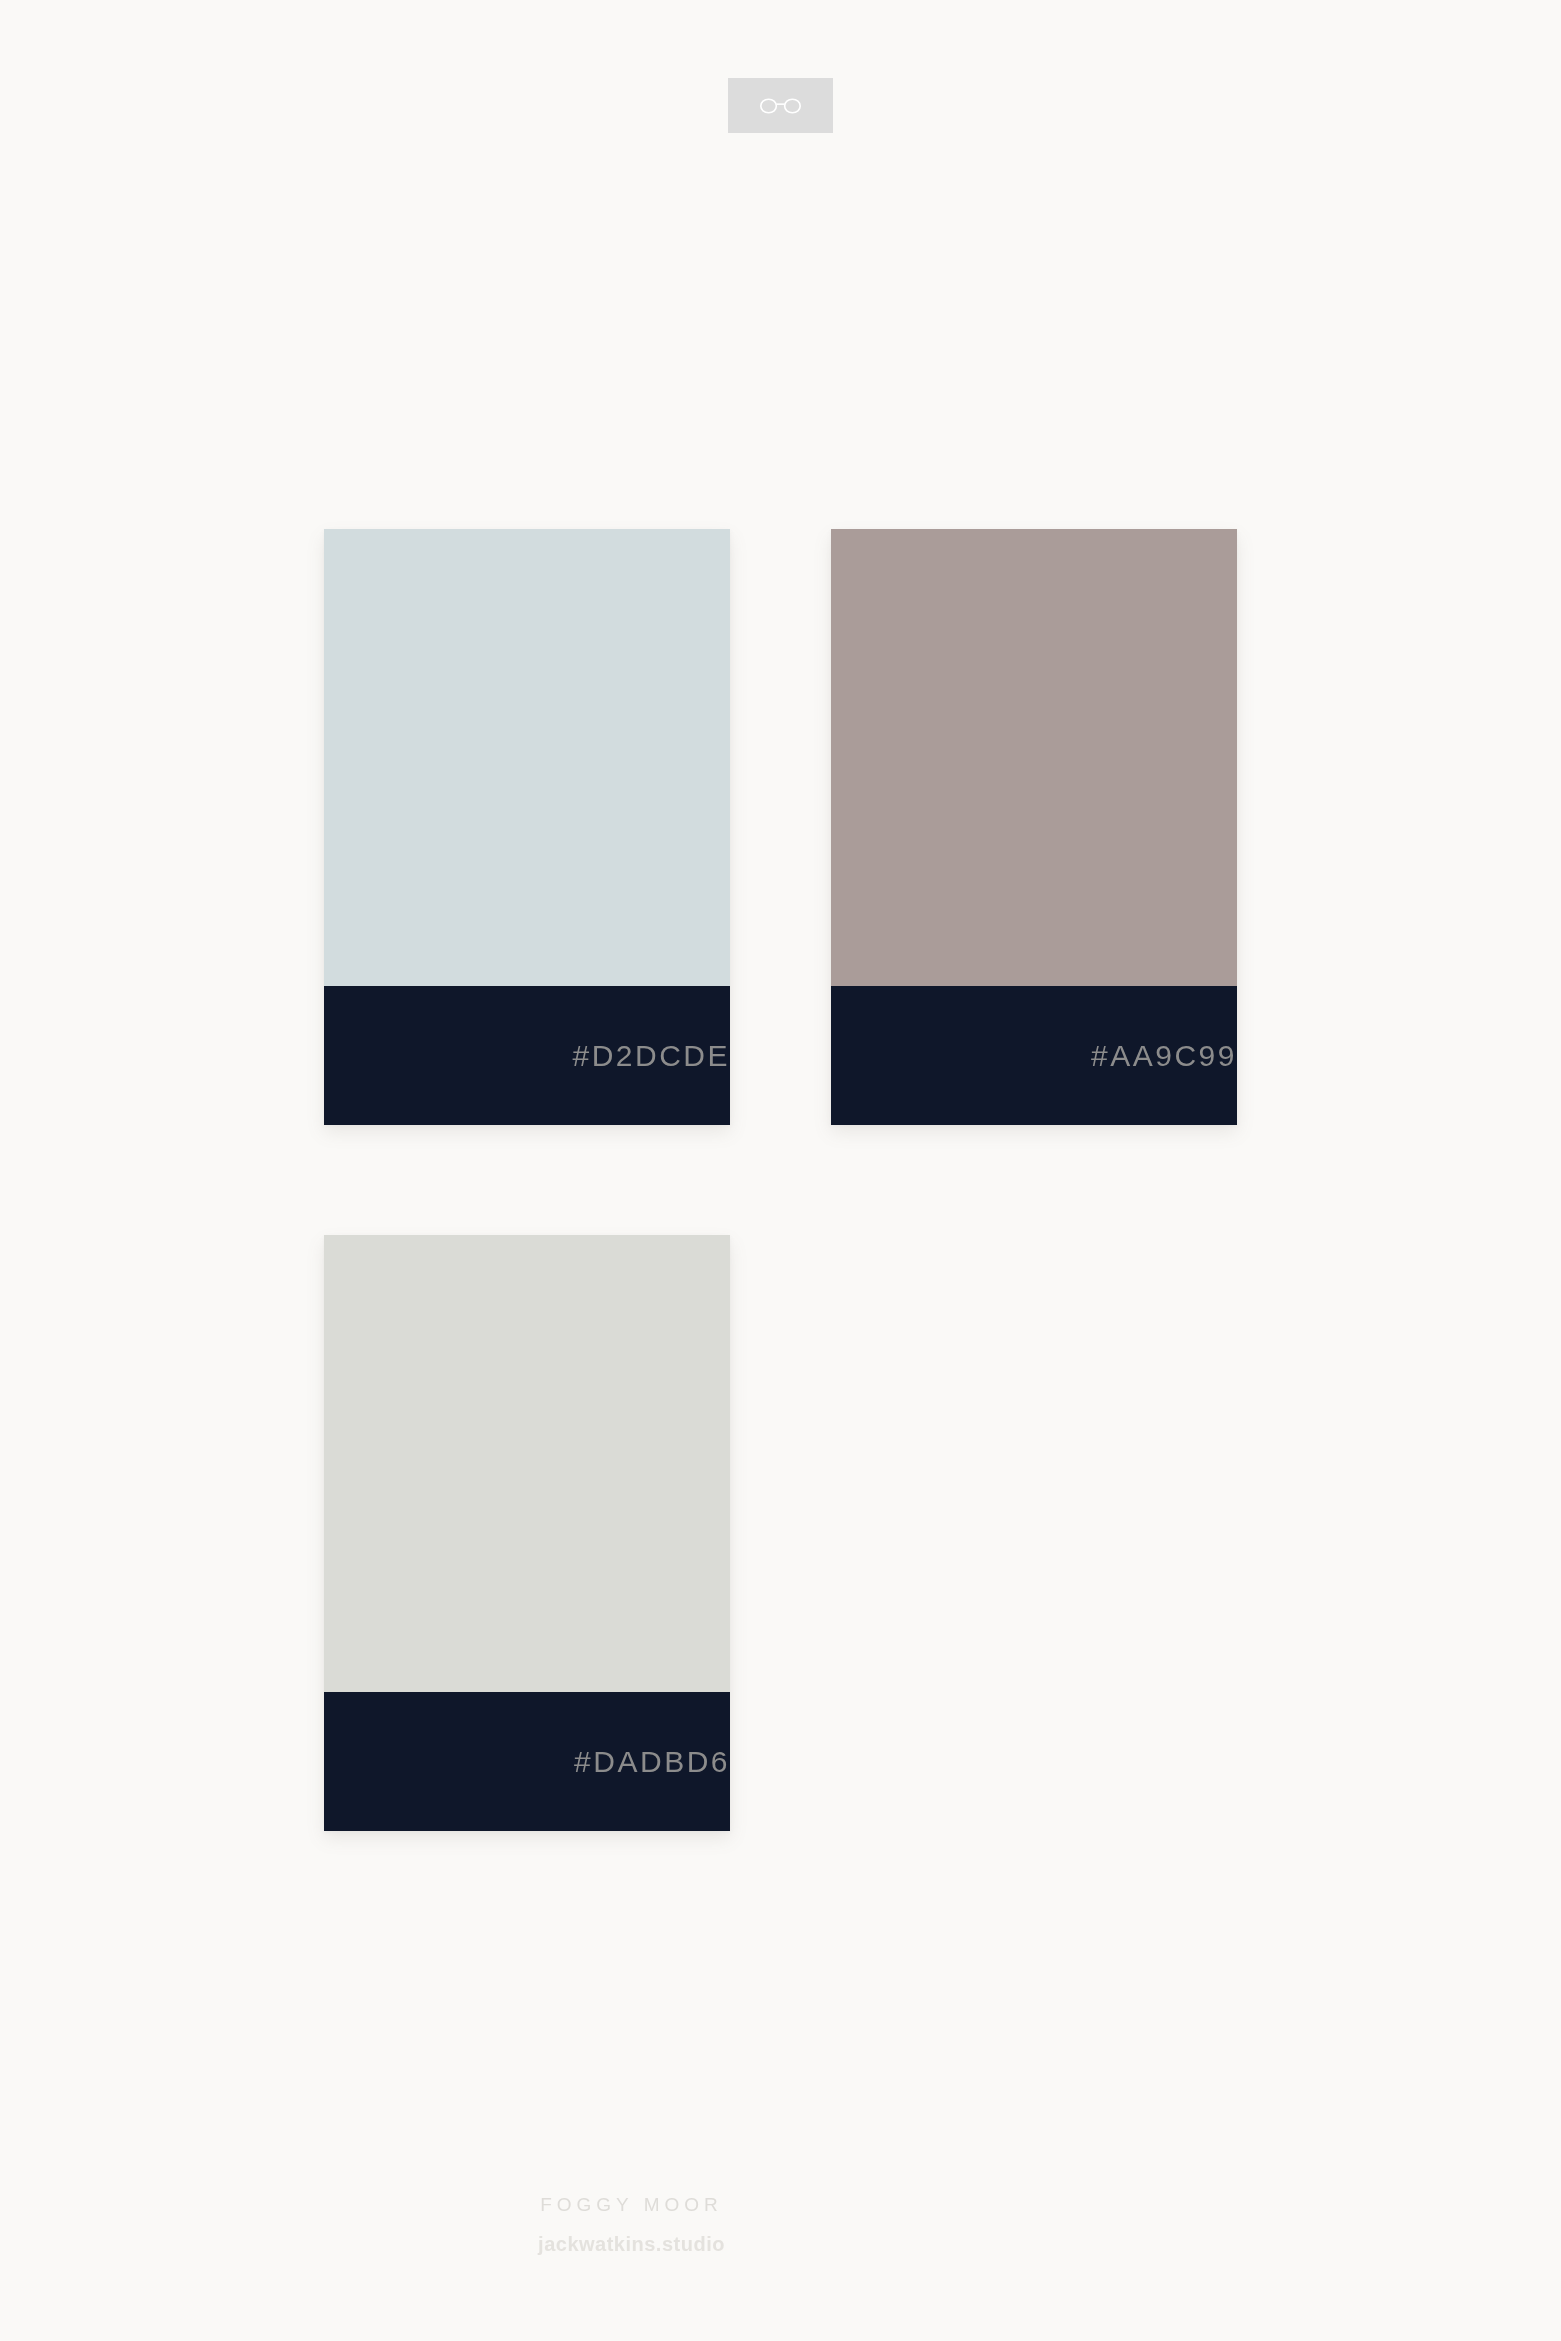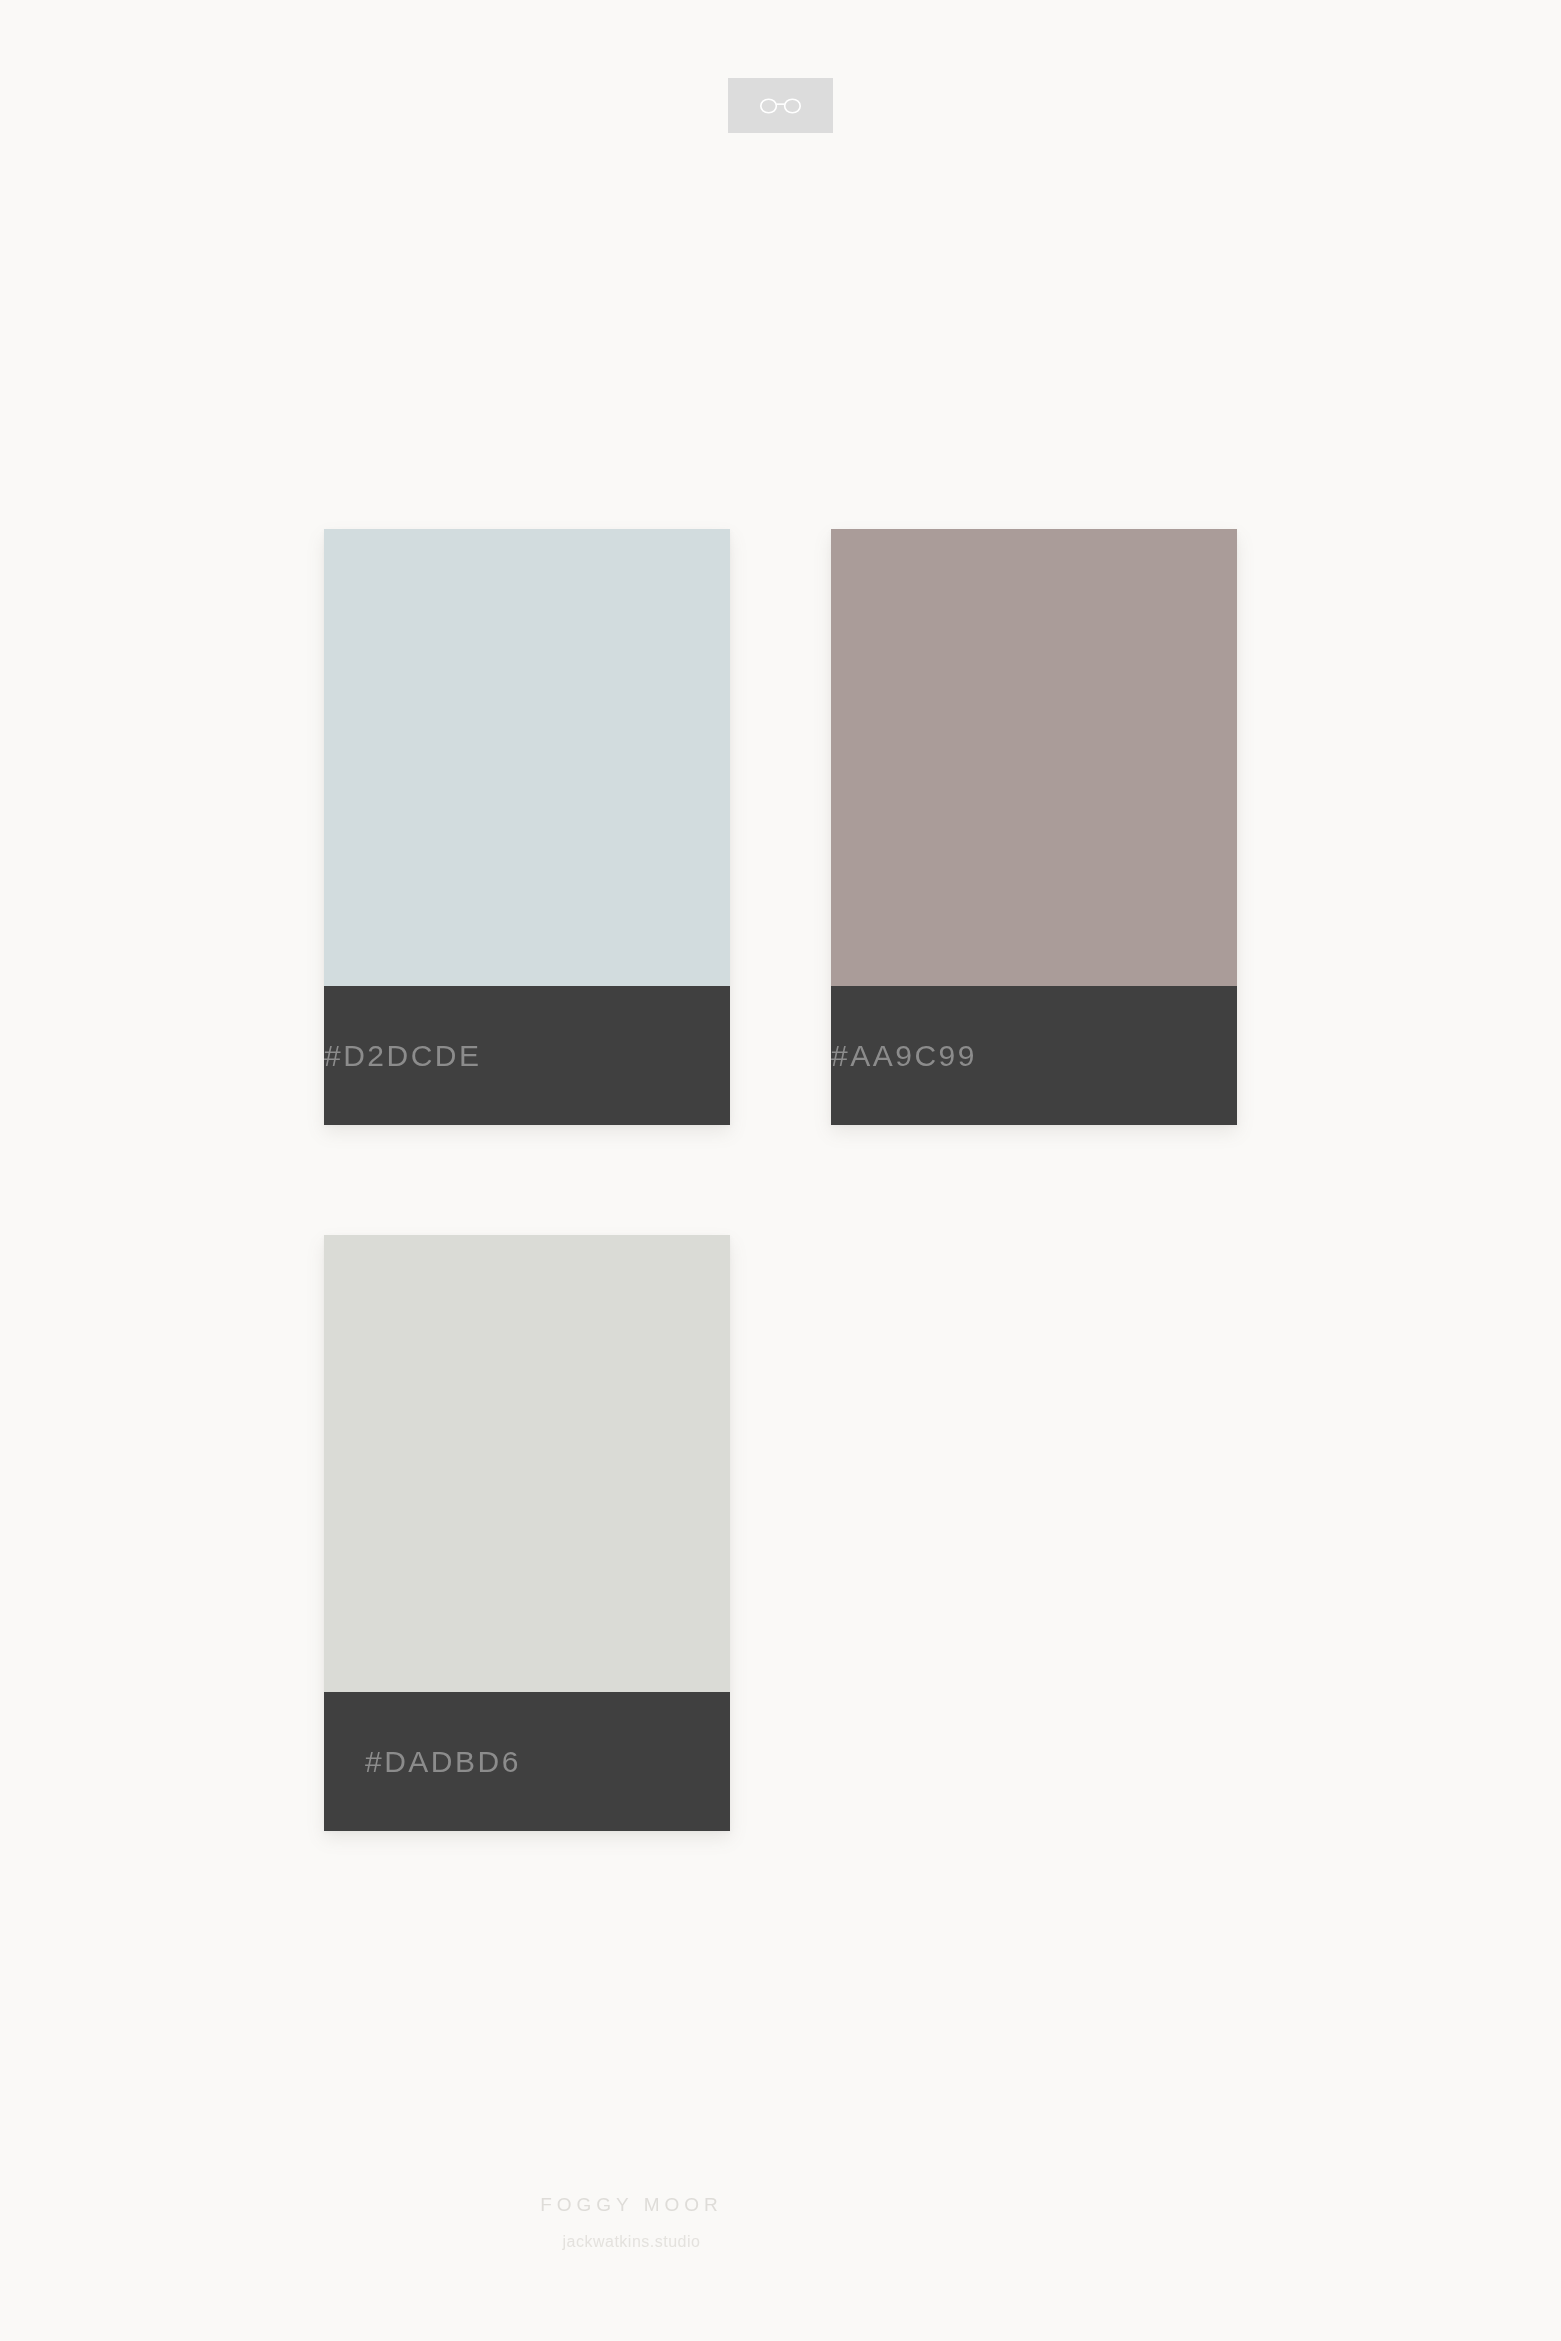--- a/index.html
+++ b/index.html
@@ -52,22 +52,22 @@
 
   .swatch-color {
     width: 100%;
     height: 457px;
   }
 
   .swatch-label-wrap {
     height: 139px;
     display: flex;
     align-items: center;
-    justify-content: flex-start;
-    background: #404040;
+    justify-content: flex-end;
+    background: #0f172a;
   }
 
   .swatch-label {
     font-size: 30px;
     letter-spacing: 2.5px;
     color: #8C8C8C;
     font-weight: 400;
     white-space: nowrap;
   }
 
@@ -80,24 +80,24 @@
     text-align: center;
   }
   .footer-title {
     font-size: 19px;
     letter-spacing: 5px;
     color: #DEDCD8;
     font-weight: 400;
     margin-bottom: 17px;
   }
   .footer-url {
-    font-size: 16px;
+    font-size: 20px;
     letter-spacing: 0.5px;
     color: #E4E2DE;
-    font-weight: 400;
+    font-weight: 700;
   }
 </style>
 </head>
 <body style="background: rgb(250, 249, 247);">
 
 <div class="logo-badge" style="background: rgb(220, 220, 220);">
   <span>
     <svg width="47" height="20" viewBox="0 0 60 26" fill="none" xmlns="http://www.w3.org/2000/svg">
       <path d="M14.5 4.2 C20.2 4.2 24.6 8.0 24.6 13.0 C24.6 18.0 20.2 21.8 14.5 21.8 C8.8 21.8 4.4 18.0 4.4 13.0 C4.4 8.0 8.8 4.2 14.5 4.2 Z" stroke="#FFFFFF" stroke-width="2.1" fill="none"></path>
       <path d="M45.5 4.2 C51.2 4.2 55.6 8.0 55.6 13.0 C55.6 18.0 51.2 21.8 45.5 21.8 C39.8 21.8 35.4 18.0 35.4 13.0 C35.4 8.0 39.8 4.2 45.5 4.2 Z" stroke="#FFFFFF" stroke-width="2.1" fill="none"></path>

